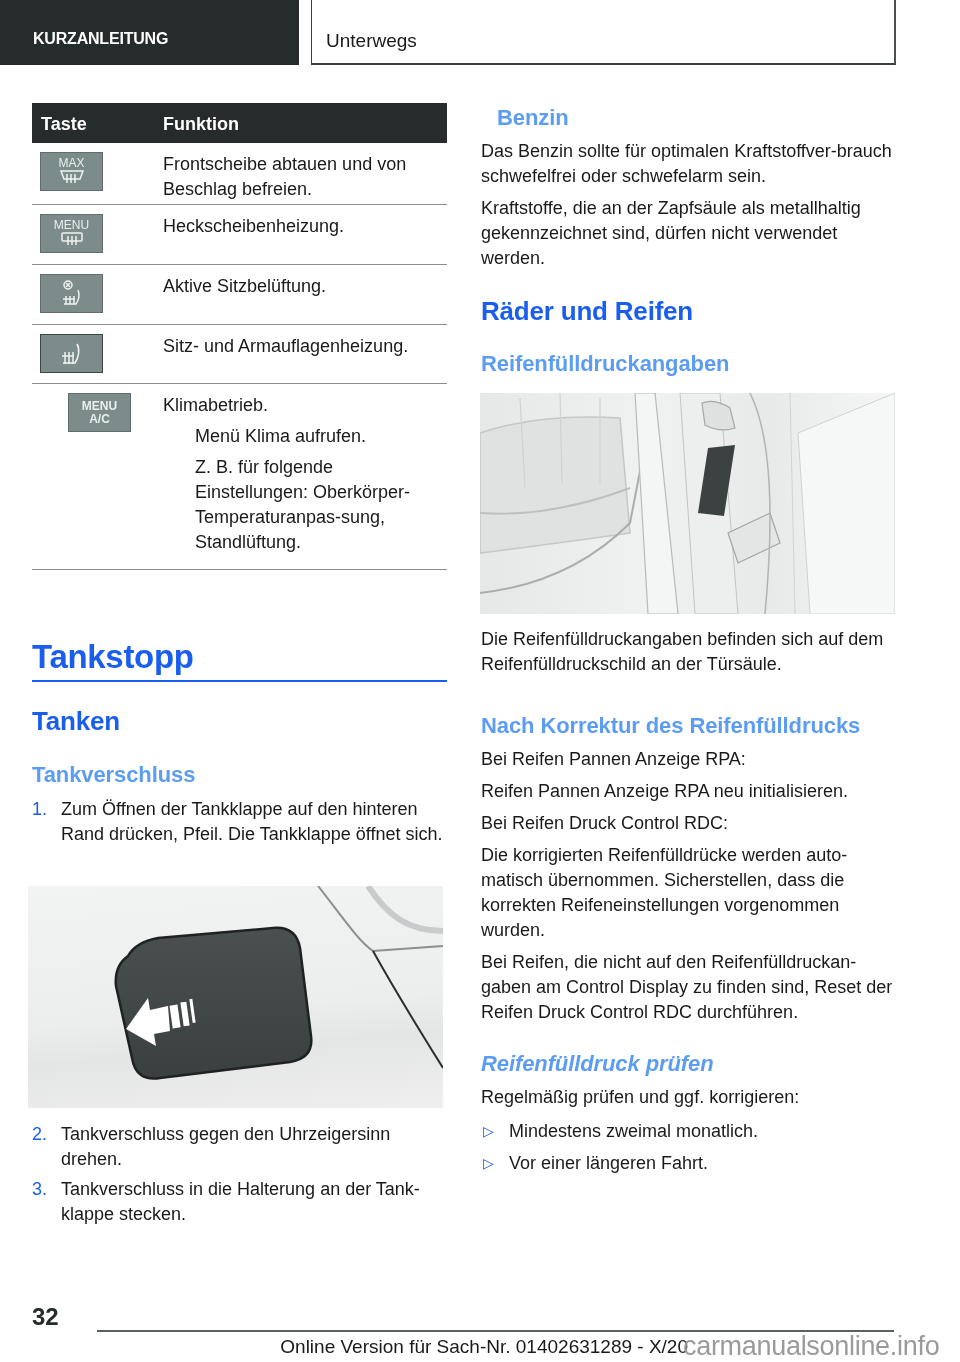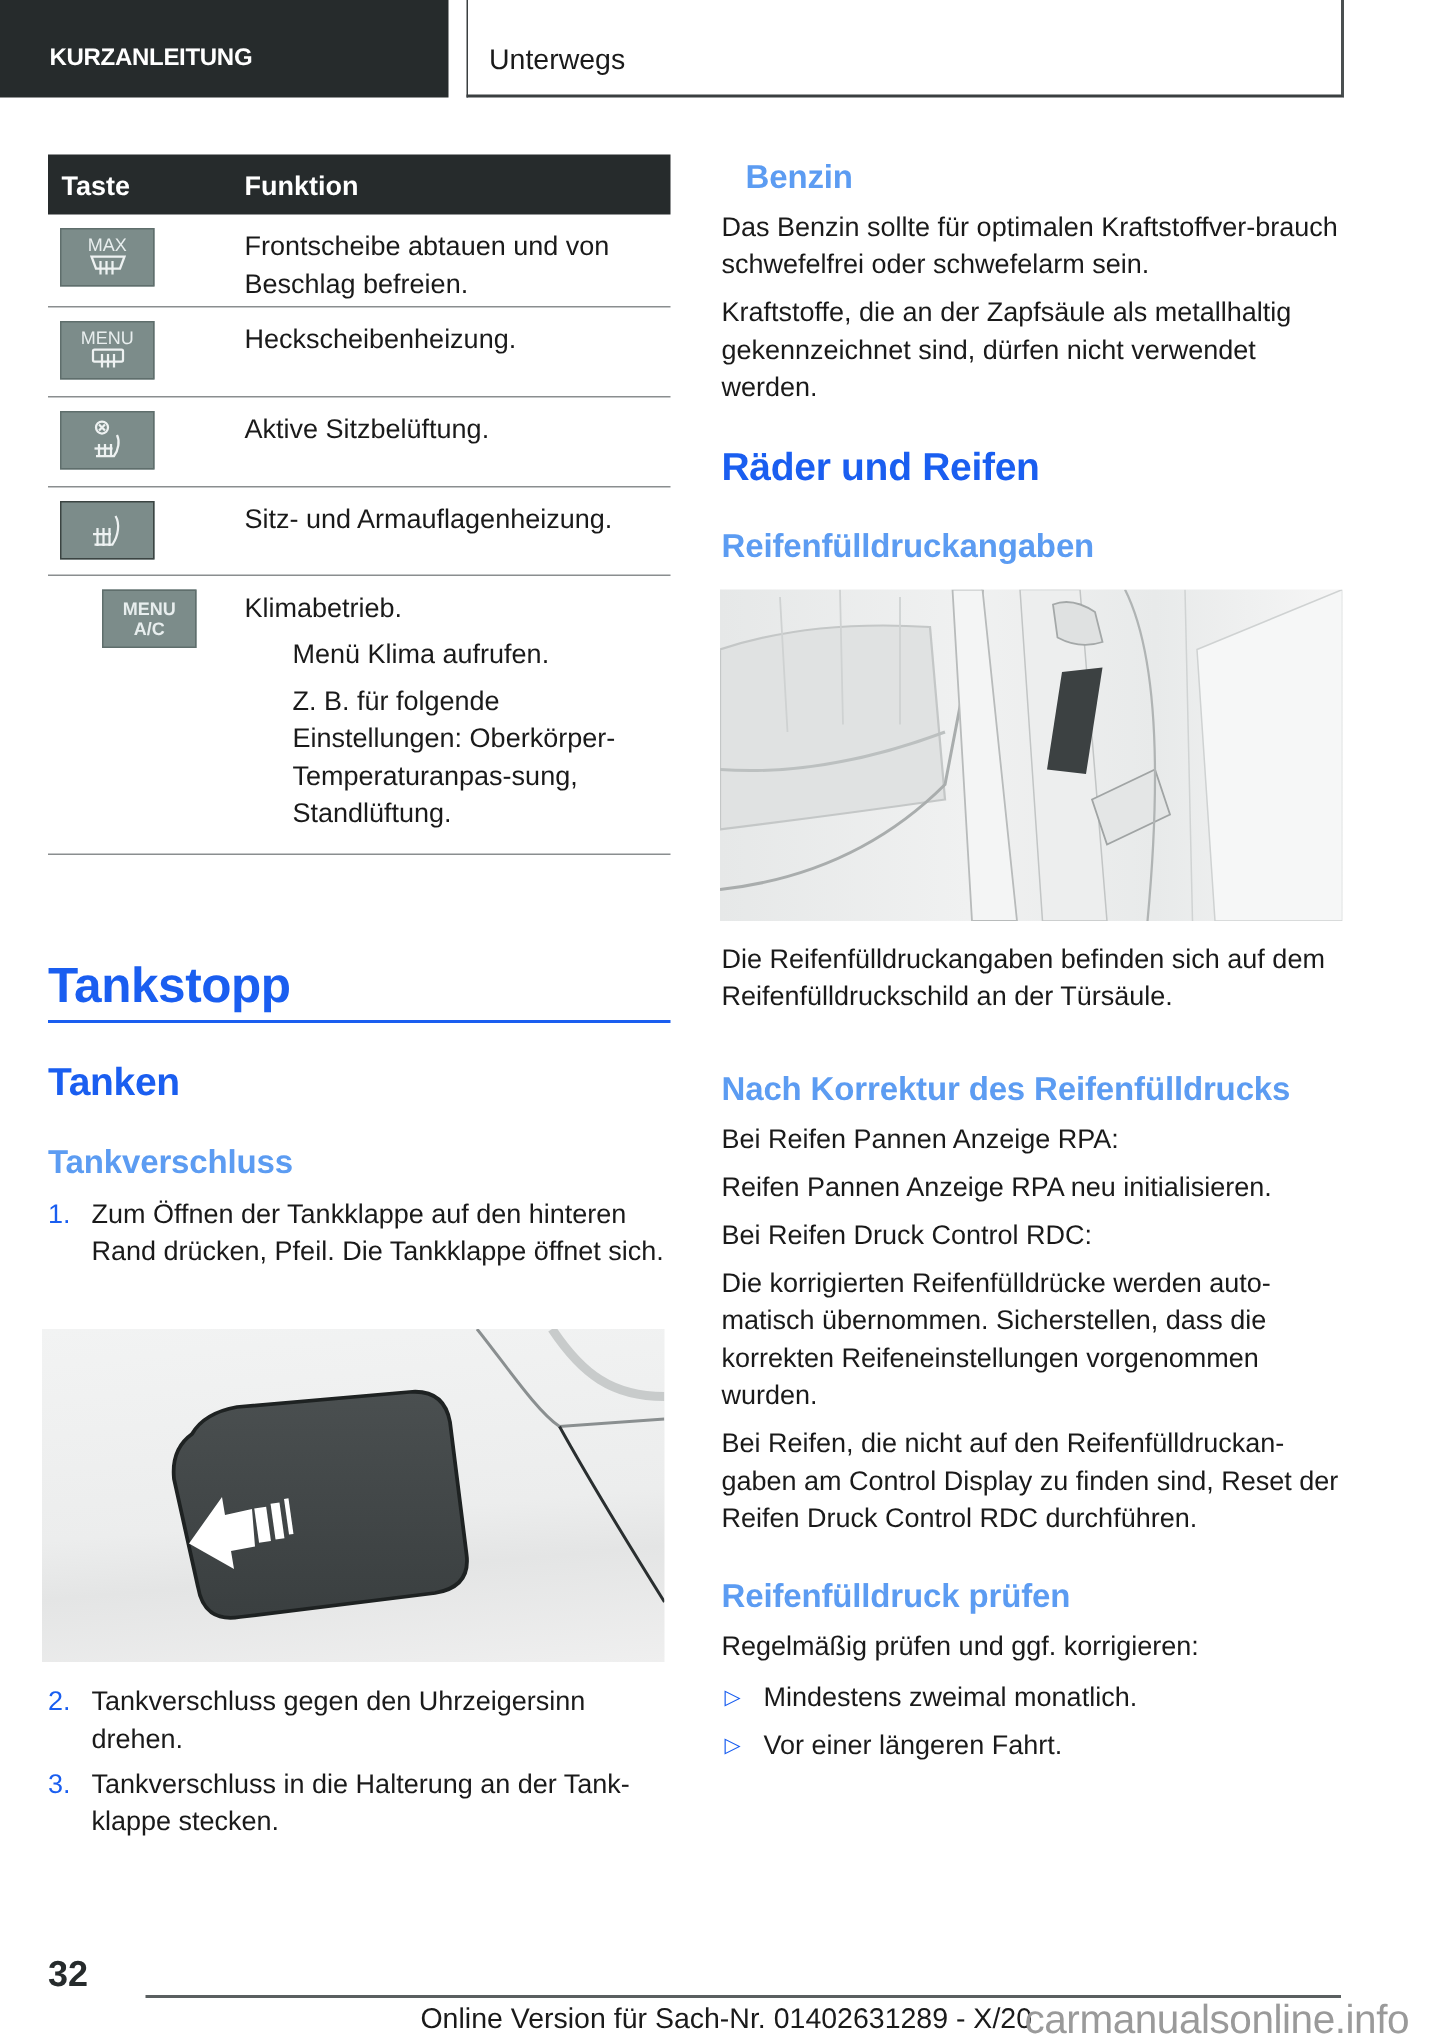--- a/index.html
+++ b/index.html
@@ -214,21 +214,21 @@
 
 <div class="h3" style="left:481px; top:713px;">Nach Korrektur des Reifenfülldrucks</div>
 <div class="txt" style="left:481px; top:747px; width:415px;">
   <p>Bei Reifen Pannen Anzeige RPA:</p>
   <p>Reifen Pannen Anzeige RPA neu initialisieren.</p>
   <p>Bei Reifen Druck Control RDC:</p>
   <p>Die korrigierten Reifenfülldrücke werden auto-matisch übernommen. Sicherstellen, dass die korrekten Reifeneinstellungen vorgenommen wurden.</p>
   <p>Bei Reifen, die nicht auf den Reifenfülldruckan-gaben am Control Display zu finden sind, Reset der Reifen Druck Control RDC durchführen.</p>
 </div>
 
-<div class="h3" style="left:481px; top:1051px;">Reifenfülldruck prüfen</div>
+<div class="h3" style="left:481px; top:1051px;font-style:italic;">Reifenfülldruck prüfen</div>
 <div class="txt" style="left:481px; top:1085px; width:415px;">Regelmäßig prüfen und ggf. korrigieren:</div>
 
 <div class="ul-item" style="top:1119px;">
   <span class="bullet">▷</span>
   <span class="body">Mindestens zweimal monatlich.</span>
 </div>
 <div class="ul-item" style="top:1151px;">
   <span class="bullet">▷</span>
   <span class="body">Vor einer längeren Fahrt.</span>
 </div>

